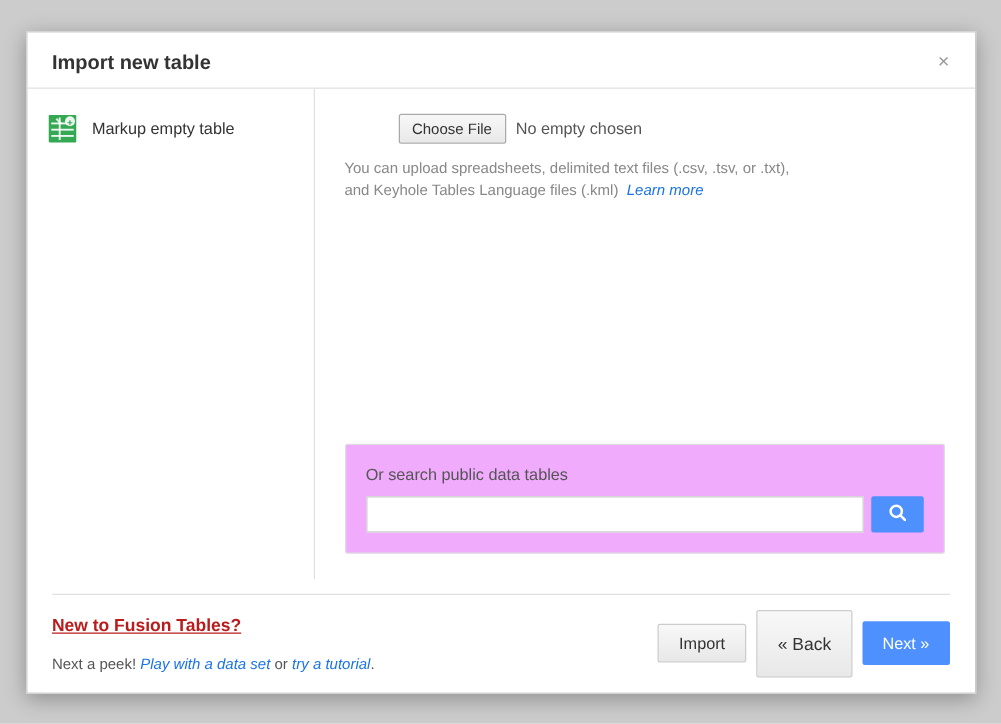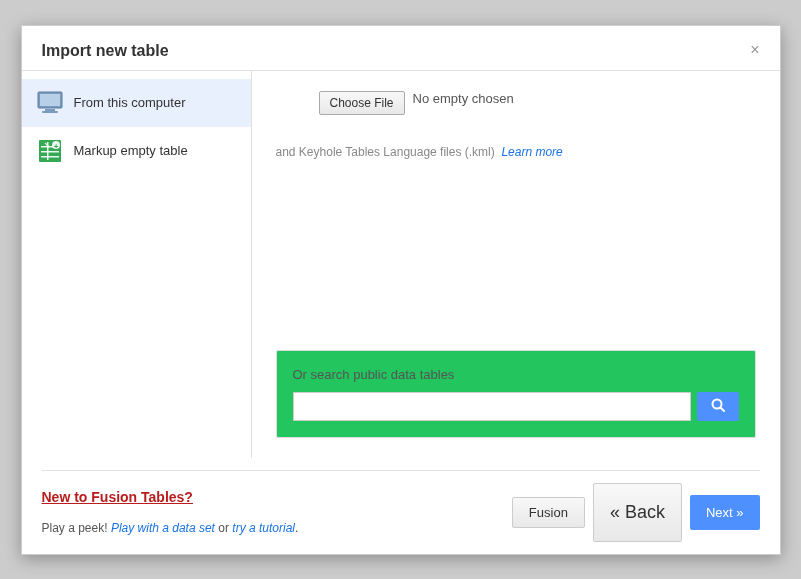--- a/index.html
+++ b/index.html
@@ -81,21 +81,21 @@
     }
     .content-panel {
       flex: 1;
       padding: 20px 24px;
       display: flex;
       flex-direction: column;
       gap: 10px;
     }
     .file-row {
       display: flex;
-      align-items: flex-start;
+      align-items: center;
       gap: 8px;
       padding-left: 43px;
     }
     .choose-file-btn {
       border: 1px solid #aaa;
       background: linear-gradient(to bottom, #f8f8f8, #e8e8e8);
       padding: 4px 10px;
       font-size: 12px;
       cursor: pointer;
       color: #333;
@@ -110,21 +110,21 @@
       color: #888;
       line-height: 1.5;
     }
     .upload-info a {
       color: #1a73e8;
       text-decoration: none;
       font-style: italic;
     }
     .search-section {
       margin-top: auto;
-      background: #22c55e;
+      background: #f0abfc;
       border: 1px solid #ddd;
       padding: 16px;
       border-radius: 2px;
     }
     .search-label {
       font-size: 13px;
       color: #555;
       margin-bottom: 10px;
     }
     .search-row {
@@ -187,21 +187,21 @@
       padding: 7px 16px;
       font-size: 13px;
       cursor: pointer;
       color: #333;
       border-radius: 2px;
     }
     .btn-back {
       border: 1px solid #ccc;
       background: linear-gradient(to bottom, #f8f8f8, #e8e8e8);
       padding: 18px 16px;
-      font-size: 18px;
+      font-size: 14px;
       cursor: pointer;
       color: #333;
       border-radius: 2px;
     }
     .btn-next {
       border: none;
       background: #4d90fe;
       color: #fff;
       padding: 10px 16px;
       font-size: 13px;
@@ -215,31 +215,20 @@
 <div class="dialog">
   <div class="dialog-header">
     <span class="dialog-title">Import new table</span>
     <button class="close-btn">×</button>
   </div>
   <hr class="divider">
 
   <div class="dialog-body">
 
     <div class="sidebar">
-      <div class="sidebar-item active">
-        <div class="sidebar-icon">
-          <svg width="28" height="24" viewBox="0 0 28 24">
-            <rect x="2" y="1" width="24" height="16" rx="1" fill="#7a9abf" stroke="#5a7a9f" stroke-width="1"></rect>
-            <rect x="4" y="3" width="20" height="12" fill="#b8cfe8"></rect>
-            <rect x="9" y="18" width="10" height="2" fill="#7a9abf"></rect>
-            <rect x="6" y="20" width="16" height="2" rx="1" fill="#7a9abf"></rect>
-          </svg>
-        </div>
-        <span>From this computer</span>
-      </div>
       <div class="sidebar-item">
         <div class="sidebar-icon">
           <svg width="26" height="26" viewBox="0 0 26 26">
             <rect x="2" y="2" width="22" height="22" rx="1" fill="#34a853"></rect>
             <rect x="4" y="8" width="18" height="1.5" fill="#fff" opacity="0.9"></rect>
             <rect x="4" y="13" width="18" height="1.5" fill="#fff" opacity="0.9"></rect>
             <rect x="4" y="18" width="18" height="1.5" fill="#fff" opacity="0.9"></rect>
             <rect x="10" y="4" width="1.5" height="18" fill="#fff" opacity="0.9"></rect>
             <line x1="8" y1="5" x2="12" y2="9" stroke="#fff" stroke-width="1.5" opacity="0.8"></line>
             <circle cx="19" cy="7" r="4" fill="#fff" opacity="0.9"></circle>
@@ -249,21 +238,21 @@
         <span>Markup empty table</span>
       </div>
     </div>
 
     <div class="content-panel">
       <div class="file-row">
         <button class="choose-file-btn">Choose File</button>
         <span class="no-file-text">No empty chosen</span>
       </div>
       <div class="upload-info">
-        <br>
+        <span>You can upload spreadsheets, delimited text files (.csv, .tsv, or .txt),</span><br>
         <span>and Keyhole Tables Language files (.kml)</span>&nbsp;&nbsp;<a href="#">Learn more</a>
       </div>
 
       <div style="flex:1"></div>
 
       <div class="search-section">
         <div class="search-label">Or search public data tables</div>
         <div class="search-row">
           <input class="search-input" type="text" placeholder="" style="">
           <button class="search-btn">
@@ -275,26 +264,26 @@
         </div>
       </div>
     </div>
   </div>
 
   <div class="dialog-footer">
     <div class="footer-top">
       <div class="footer-left">
         <h3>New to Fusion Tables?</h3>
         <p>
-          <span>Play a peek!</span>
+          <span>Next a peek!</span>
           <a href="#">Play with a data set</a>
           <span>or</span>
           <a href="#">try a tutorial</a><span>.</span>
         </p>
       </div>
       <div class="footer-buttons">
-        <button class="btn-cancel">Fusion</button>
+        <button class="btn-cancel">Import</button>
         <button class="btn-back">« Back</button>
         <button class="btn-next">Next »</button>
       </div>
     </div>
   </div>
 </div>
 
 </body></html>

